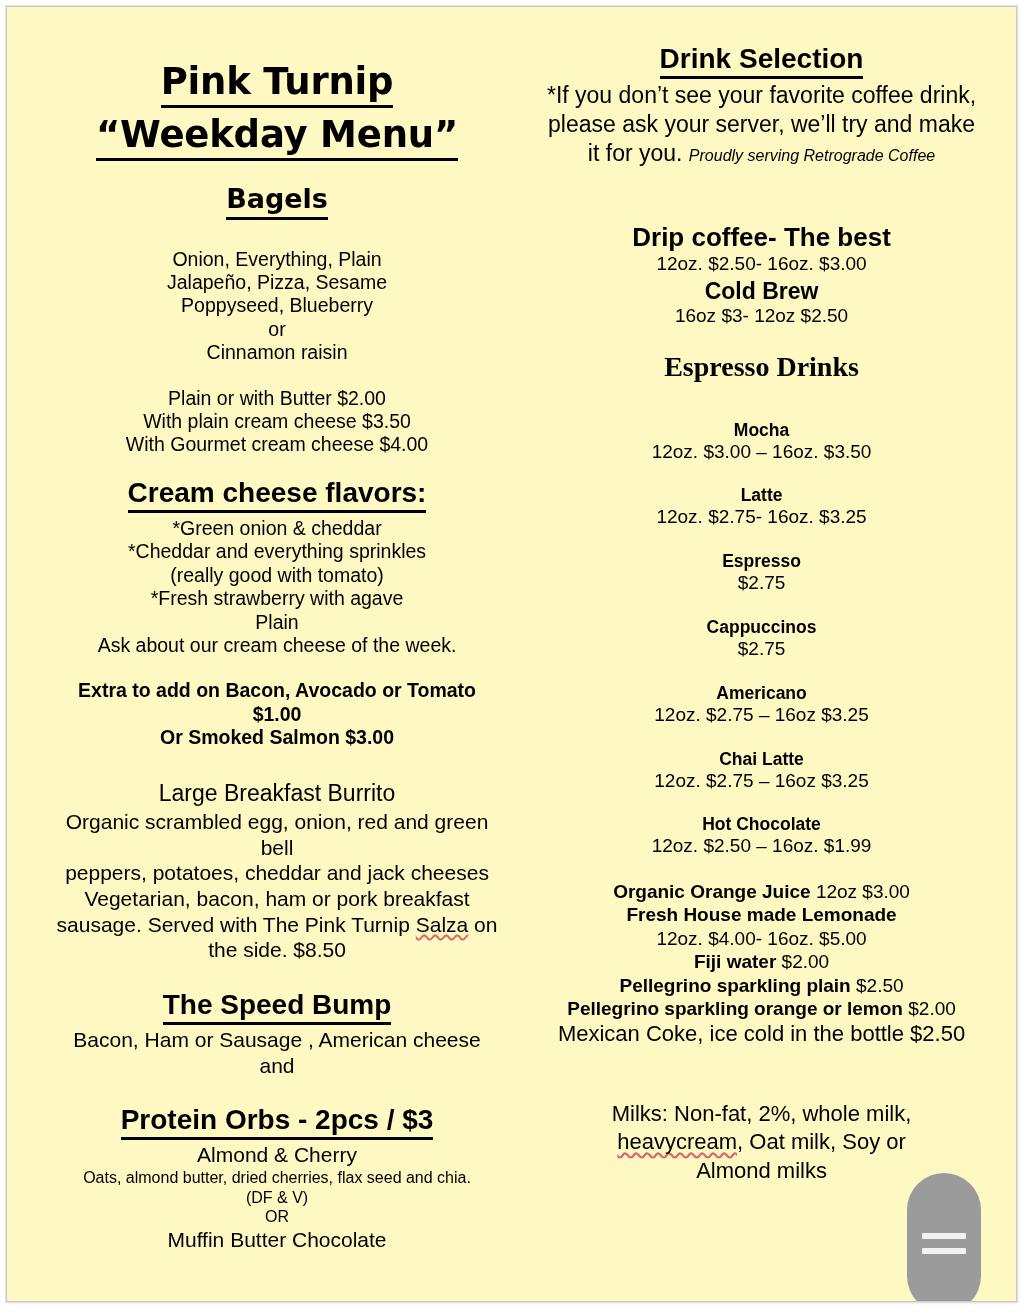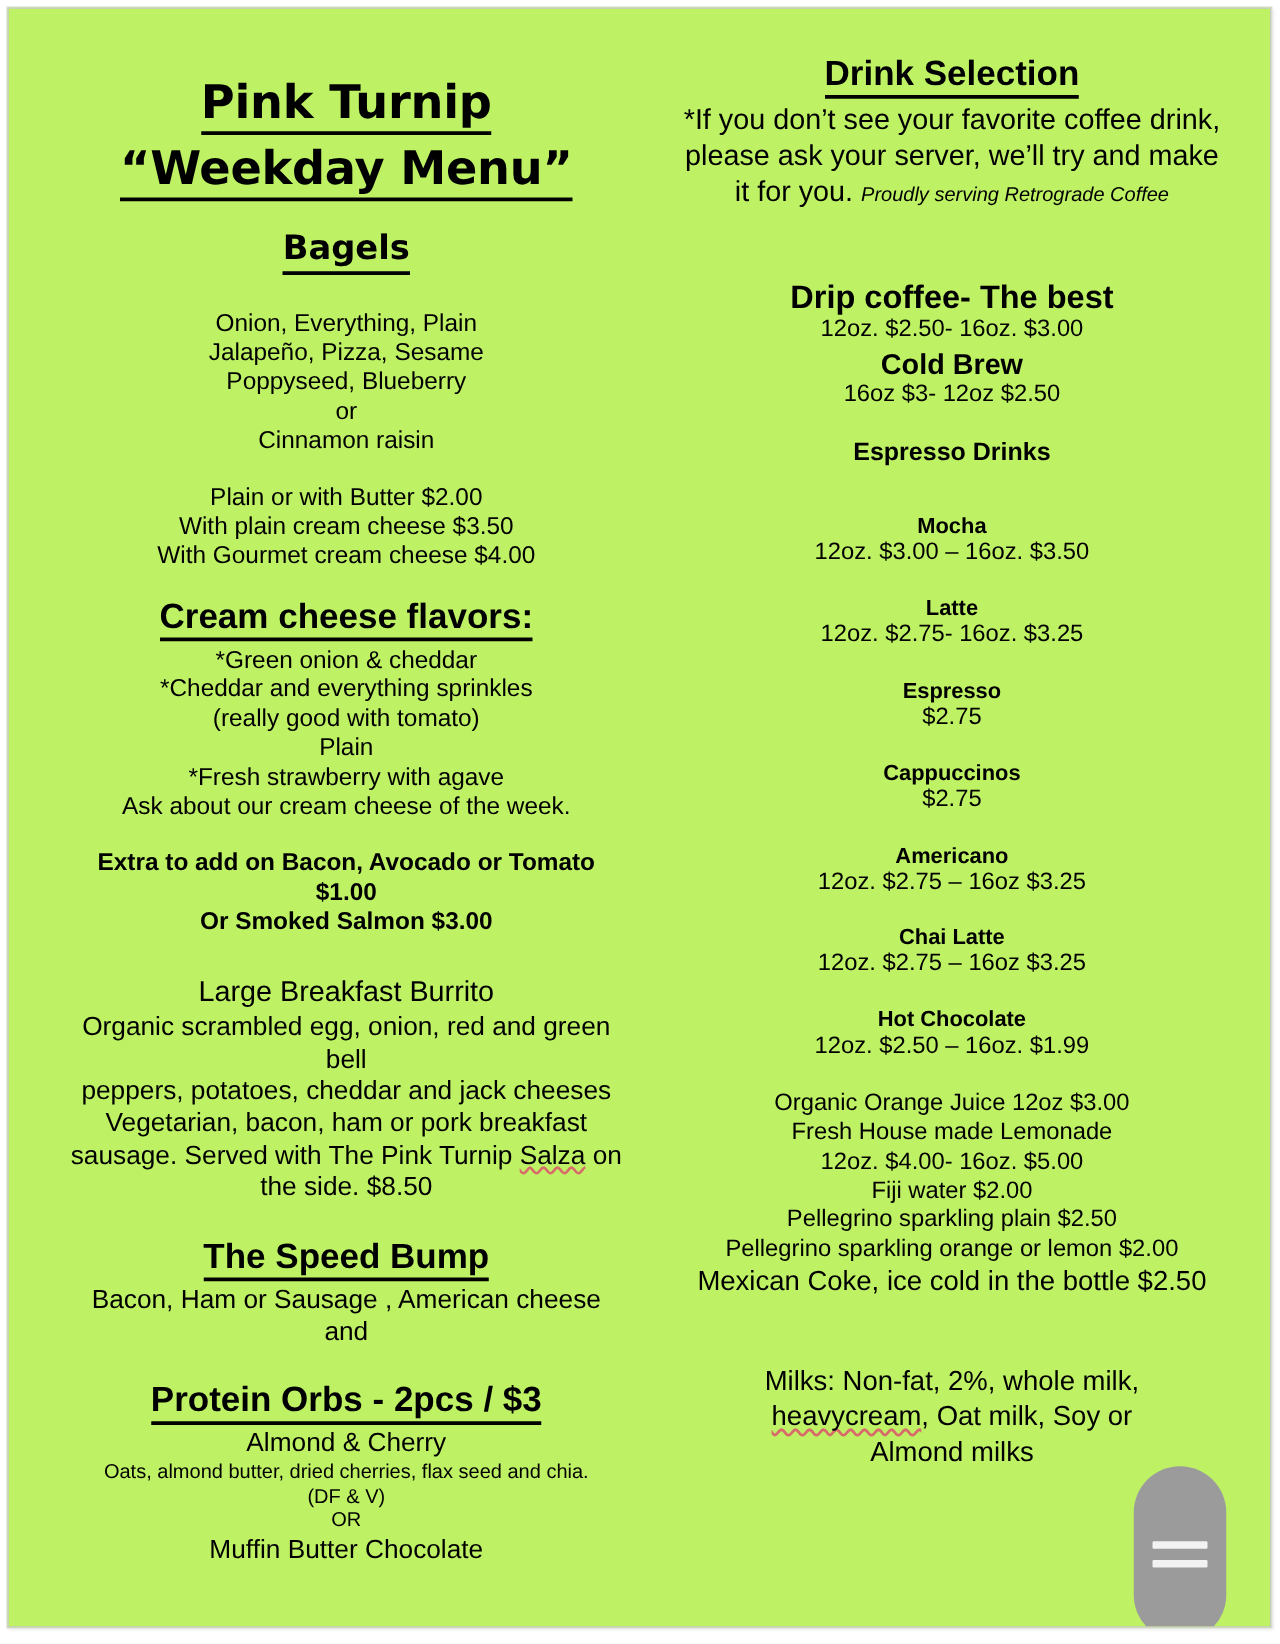--- a/index.html
+++ b/index.html
@@ -11,21 +11,21 @@
   body {
     width: 1024px; height: 1315px;
     overflow: hidden;
     position: relative;
   }
 
   #page {
     position: absolute;
     left: 6px; top: 6px;
     width: 1011px; height: 1296px;
-    background: #bef264;
+    background: #fef9c3;
     border: 1px solid #c9c9c9;
     box-shadow: 0 0 0 1px #e3e3e3, 1px 1px 3px rgba(0,0,0,0.12);
     overflow: hidden;
   }
 
   #columns {
     position: absolute;
     left: 0; top: 0;
     width: 100%;
     display: flex;
@@ -74,21 +74,21 @@
   .body-txt-b { font-size: 19.5px; line-height: 1.20; font-weight: bold; }
   .body-sm    { font-size: 16px;   line-height: 1.22; }
   .body-lg    { font-size: 21px;   line-height: 1.22; }
   .body-xl    { font-size: 23px;   line-height: 1.25; }
 
   .drink-name   { font-weight: bold; font-size: 17.5px; line-height: 1.2; }
   .drink-price  { font-size: 19px; line-height: 1.2; }
   .drink-block  { margin-top: 22px; }
 
   .italic { font-style: italic; }
-  .bold   { font-weight: normal; }
+  .bold   { font-weight: bold; }
 
   
   .spell {
     text-decoration: underline wavy #d86a6a;
     text-decoration-skip-ink: none;
     text-underline-offset: 2px;
   }
   .gap-md { height: 22px; }
 
   
@@ -153,22 +153,22 @@
       <div class="ctr sec-head">
         <span class="u-span">Cream cheese flavors:</span>
       </div>
 
       <div style="height:4px;"></div>
 
       <div class="ctr body-txt">
         <div>*Green onion &amp; cheddar</div>
         <div>*Cheddar and everything sprinkles</div>
         <div>(really good with tomato)</div>
+        <div>*Fresh strawberry with agave</div>
         <div>Plain</div>
-        <div>*Fresh strawberry with agave</div>
         <div>Ask about our cream cheese of the week.</div>
       </div>
 
       <div style="height:22px;"></div>
 
       <div class="ctr body-txt-b">
         <div>Extra to add on Bacon, Avocado or Tomato</div>
         <div>$1.00</div>
         <div>Or Smoked Salmon $3.00</div>
       </div>
@@ -225,21 +225,21 @@
       <div style="height:56px;"></div>
 
       <div class="ctr sec-head-sm">Drip coffee- The best</div>
       <div class="ctr drink-price">12oz. $2.50- 16oz. $3.00</div>
 
       <div class="ctr sec-head-sm" style="font-size:23px;margin-top:2px;">Cold Brew</div>
       <div class="ctr drink-price">16oz $3- 12oz  $2.50</div>
 
       <div style="height:24px;"></div>
 
-      <div class="ctr sec-head-sm" style="font-size:20px;">Espresso Drinks</div>
+      <div class="ctr sec-head-sm" style="font-size:28px;font-family:Liberation Serif, serif;">Espresso Drinks</div>
 
       <div style="height:14px;"></div>
 
       <div class="ctr drink-block">
         <div class="drink-name">Mocha</div>
         <div class="drink-price">12oz. $3.00 – 16oz. $3.50</div>
       </div>
       <div class="ctr drink-block">
         <div class="drink-name">Latte</div>
         <div class="drink-price">12oz. $2.75- 16oz. $3.25</div>

